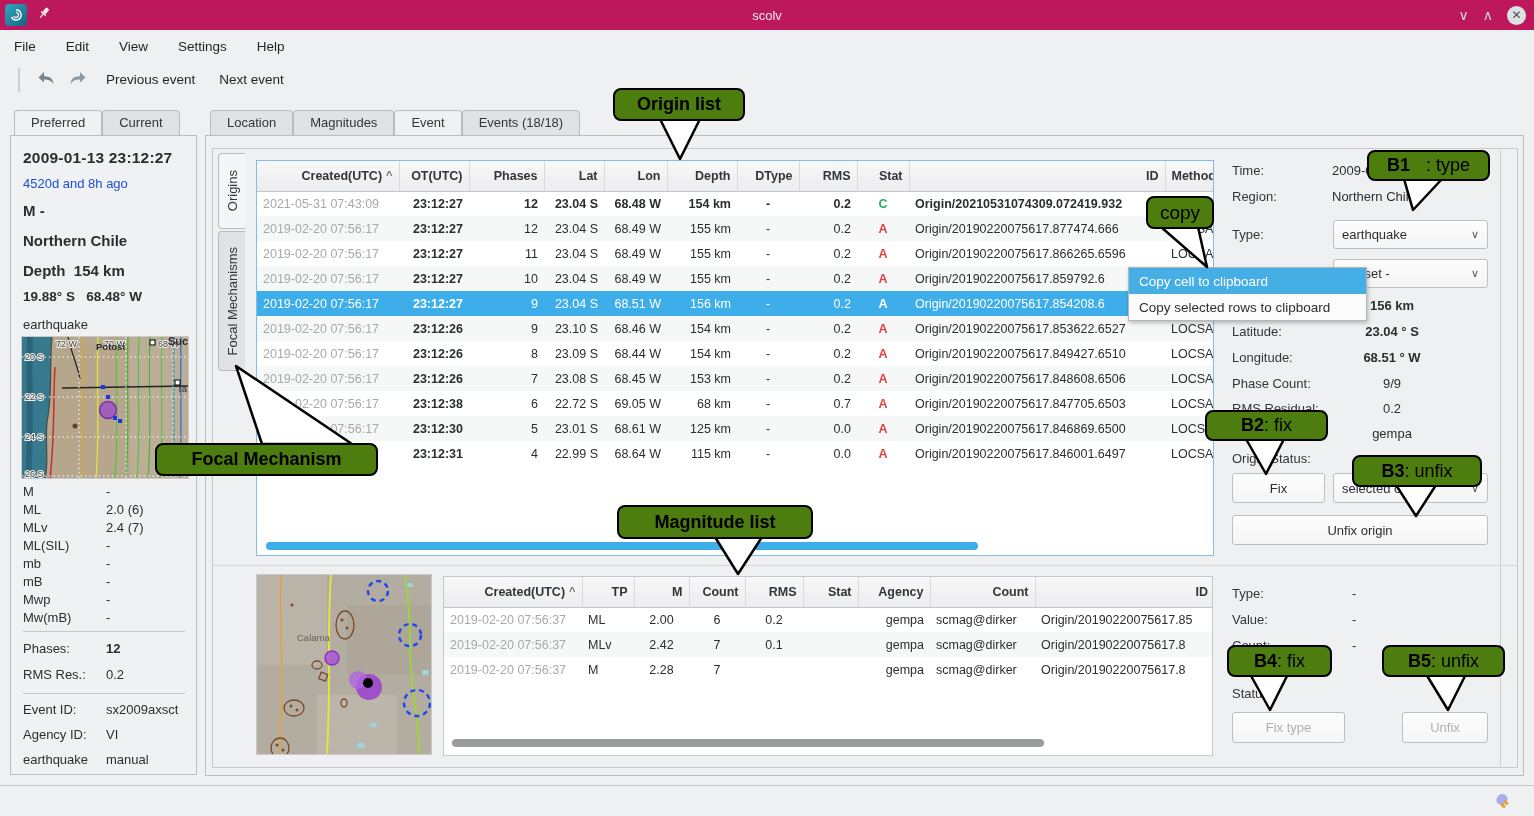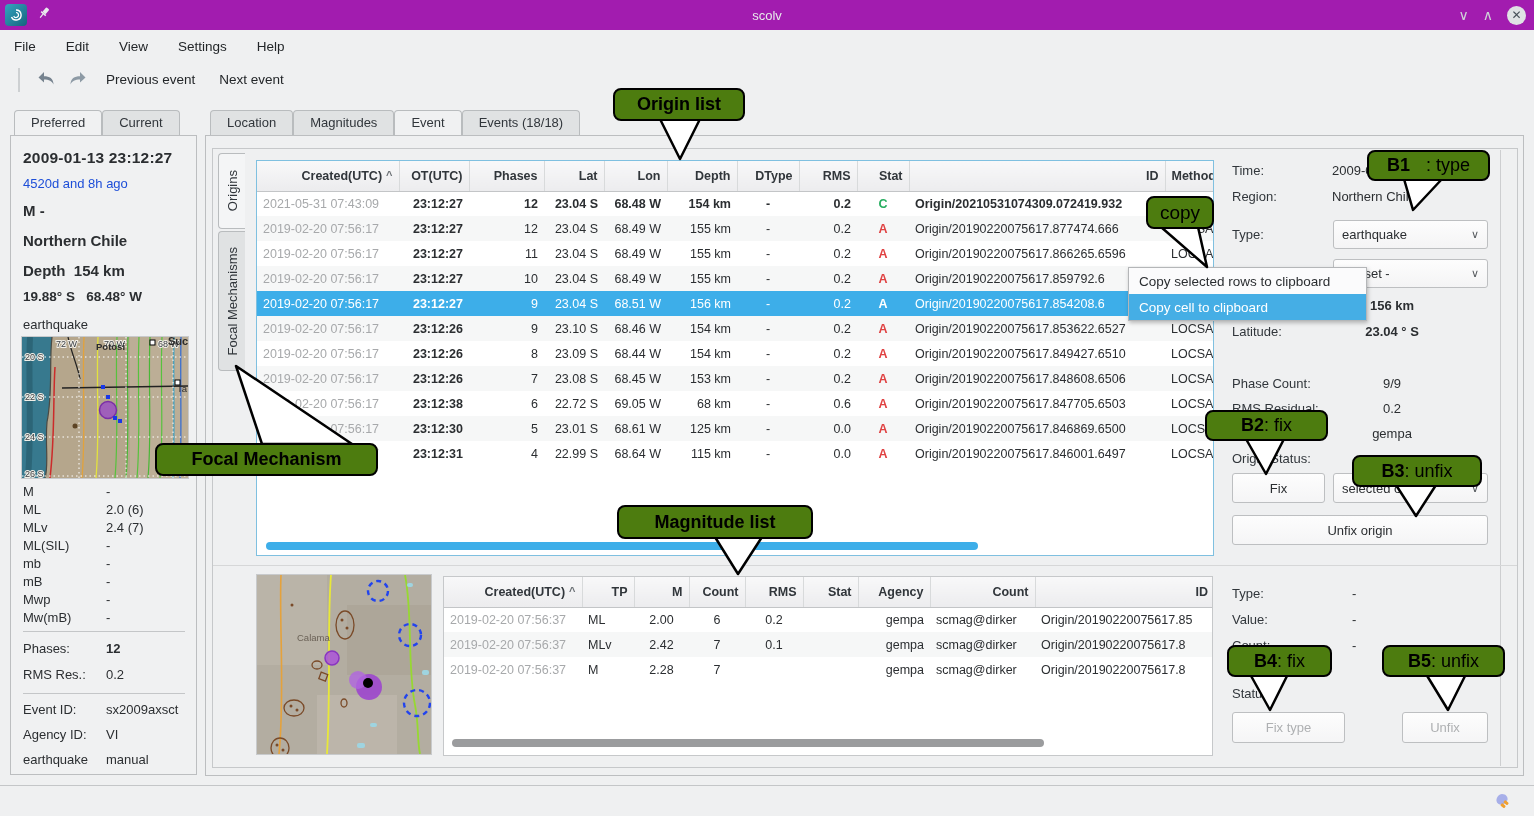--- a/index.html
+++ b/index.html
@@ -1,21 +1,21 @@
 <!DOCTYPE html>
 <html><head>
 <meta charset="utf-8">
 <style>
   * { margin:0; padding:0; box-sizing:border-box; }
   html,body { width:1534px; height:816px; }
   body { font-family:"Liberation Sans","DejaVu Sans",sans-serif; background:#eff0f1; color:#2b2e31; overflow:hidden; position:relative; }
   .abs { position:absolute; }
 
   
-  .titlebar { position:absolute; left:0; top:0; width:1534px; height:30px; background:#a21caf; display:flex; align-items:center; z-index:5; }
+  .titlebar { position:absolute; left:0; top:0; width:1534px; height:30px; background:#be185d; display:flex; align-items:center; z-index:5; }
   .titlebar .appicon { width:22px; height:22px; margin-left:5px; border-radius:4px; background:linear-gradient(135deg,#35a7c0,#15637e); display:flex; align-items:center; justify-content:center; }
   .titlebar .pin { margin-left:10px; }
   .titlebar .title { position:absolute; left:0; right:0; text-align:center; color:#e8eaec; font-size:13px; }
   .winbtns { position:absolute; right:8px; top:0; height:30px; display:flex; align-items:center; gap:14px; }
   .winbtn { color:#cfd4d8; font-size:14px; line-height:1; cursor:default; }
   .closebtn { width:19px; height:19px; border-radius:50%; background:#dfe2e4; color:#454e56; display:flex; align-items:center; justify-content:center; font-size:12px; font-weight:bold; }
 
   
   .menubar { position:absolute; left:0; top:30px; width:1534px; height:32px; display:flex; align-items:center; padding-left:14px; gap:30px; font-size:13.5px; color:#232629; }
   .menu-item { cursor:default; }
@@ -467,21 +467,21 @@
           <td>LOCSA</td>
         </tr>
         <tr>
           <td class="c-created t-gray">2019-02-20 07:56:17</td>
           <td class="t-right t-bold">23:12:38</td>
           <td class="t-right">6</td>
           <td class="t-right">22.72 S</td>
           <td class="t-right">69.05 W</td>
           <td class="t-right">68 km</td>
           <td class="t-center">-</td>
-          <td class="t-right">0.6</td>
+          <td class="t-right">0.7</td>
           <td class="t-center t-bold" style="color: rgb(224, 67, 67);">A</td>
           <td>Origin/20190220075617.847705.6503</td>
           <td>LOCSA</td>
         </tr>
         <tr>
           <td class="c-created t-gray">2019-02-20 07:56:17</td>
           <td class="t-right t-bold">23:12:30</td>
           <td class="t-right">5</td>
           <td class="t-right">23.01 S</td>
           <td class="t-right">68.61 W</td>
@@ -530,20 +530,24 @@
     <span>- unset -</span>
       <span class="chev">∨</span>
   </div>
   <div class="irow" style="top:148px">
     <span class="lbl">Depth:</span>
     <span class="val ctr bold">156  km</span>
   </div>
   <div class="irow" style="top:174px">
     <span class="lbl">Latitude:</span>
     <span class="val ctr bold">23.04 ° S</span>
+  </div>
+  <div class="irow" style="top:200px">
+    <span class="lbl">Longitude:</span>
+    <span class="val ctr bold">68.51 ° W</span>
   </div>
   <div class="irow" style="top:226px">
     <span class="lbl">Phase Count:</span>
     <span class="val ctr">9/9</span>
   </div>
   <div class="irow" style="top:251px">
     <span class="lbl">RMS Residual:</span>
     <span class="val ctr">0.2</span>
   </div>
   <div class="irow" style="top:276px">
@@ -682,22 +686,22 @@
   </div>
   <div class="btn disabled" style="left:0;top:130px;width:113px;height:31px">
       <span>Fix type</span>
     </div>
   <div class="btn disabled" style="left:170px;top:130px;width:86px;height:31px">
       <span>Unfix</span>
     </div>
 </div>
 
 <div class="ctxmenu" id="ctxmenu">
+    <div class="mi hl">Copy cell to clipboard</div>
     <div class="mi">Copy selected rows to clipboard</div>
-    <div class="mi hl">Copy cell to clipboard</div>
   </div>
 
 <svg class="tails">
   <g fill="#fff" stroke="#000" stroke-width="2.5" stroke-linejoin="round">
     <polygon points="660,119 700,119 680,159"></polygon>
     <polygon points="1161,227 1198,227 1207,267"></polygon>
     <polygon points="236,366 262,444 352,444"></polygon>
     <polygon points="715,537 762,537 738,574"></polygon>
     <polygon points="1404,179 1442,179 1413,210"></polygon>
     <polygon points="1246,439 1284,439 1266,474"></polygon>

